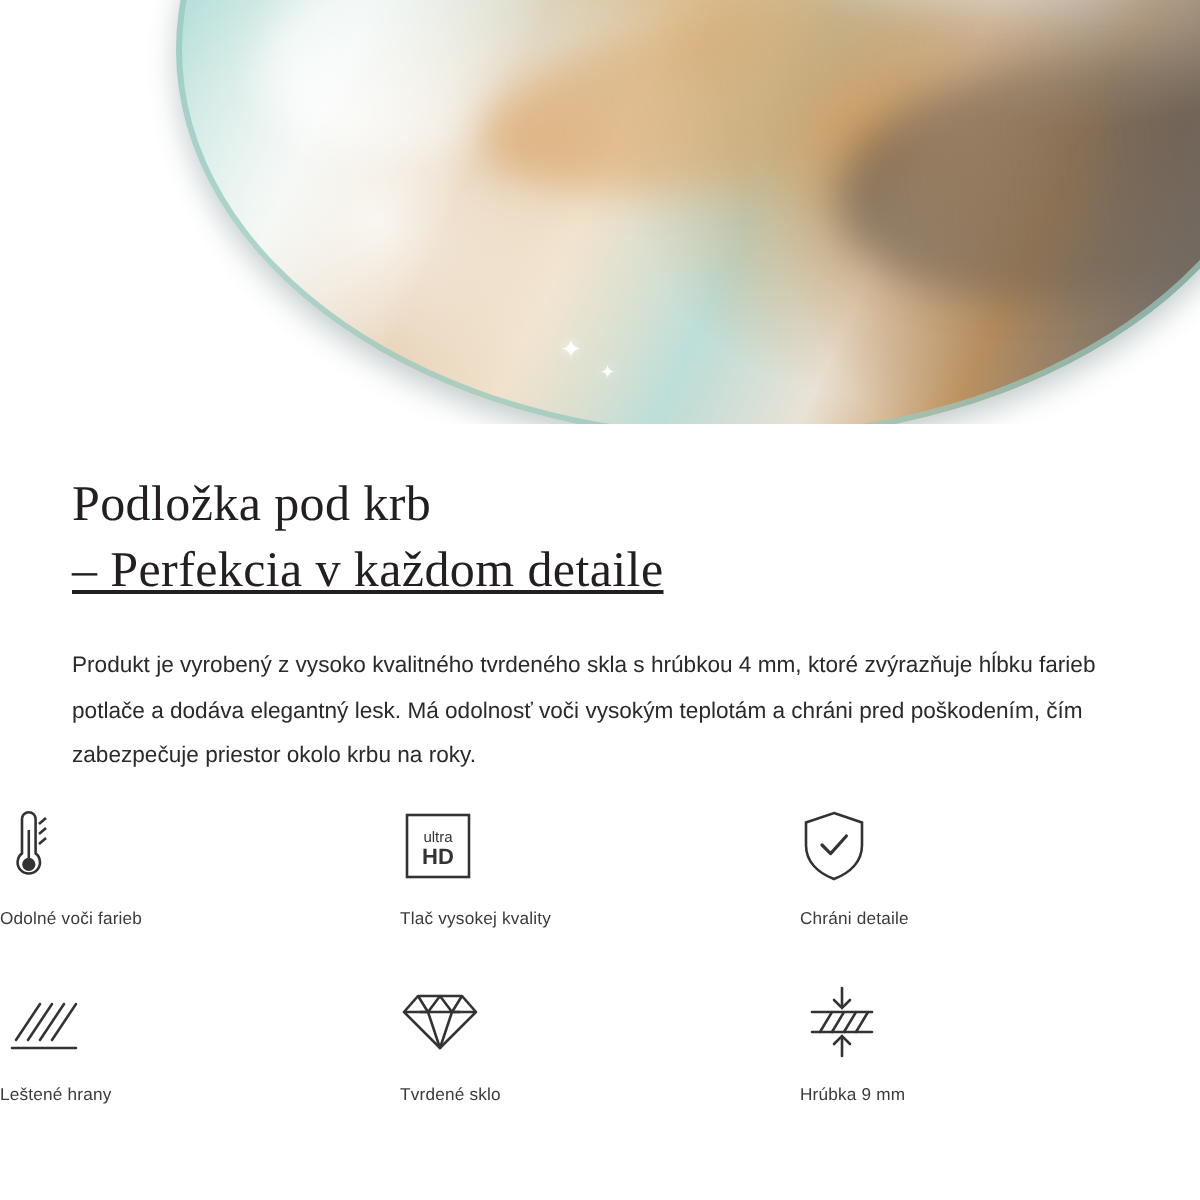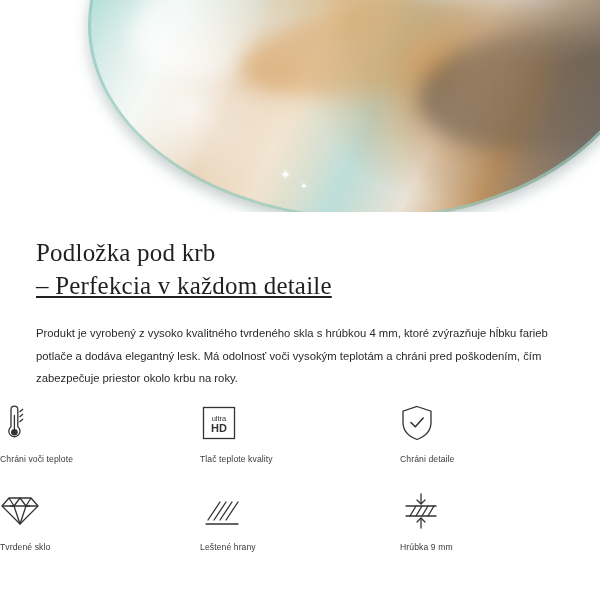--- a/index.html
+++ b/index.html
@@ -179,73 +179,73 @@
           <g fill="none" stroke="#333" stroke-width="1.3">
             <path d="M11 6.5a3.4 3.4 0 0 1 6.8 0v17.2a5.6 5.6 0 1 1-6.8 0z"></path>
             <line x1="14.4" y1="12" x2="14.4" y2="26"></line>
             <line x1="19.5" y1="9" x2="23" y2="6"></line>
             <line x1="19.5" y1="14" x2="23" y2="11"></line>
             <line x1="19.5" y1="19" x2="23" y2="16"></line>
           </g>
           <circle cx="14.4" cy="29.2" r="3.3" fill="#333"></circle>
         </svg>
       </span>
-      <span class="caption">Chráni voči teplote</span>
+      <span class="caption">Odolné voči farieb</span>
     </div>
 
     <div class="feature">
       <span class="glyph">
         <svg width="38" height="38" viewBox="0 0 38 38">
           <rect x="3.5" y="3.5" width="31" height="31" fill="none" stroke="#333" stroke-width="1.3"></rect>
           <text x="19" y="17" text-anchor="middle" font-family="Liberation Sans, sans-serif" font-size="7.5" fill="#333">ultra</text>
           <text x="19" y="28" text-anchor="middle" font-family="Liberation Sans, sans-serif" font-size="11" font-weight="bold" fill="#333">HD</text>
         </svg>
       </span>
-      <span class="caption">Tlač teplote kvality</span>
+      <span class="caption">Tlač vysokej kvality</span>
     </div>
 
     <div class="feature">
       <span class="glyph">
         <svg width="34" height="40" viewBox="0 0 34 40">
           <path d="M17 3.5 31 8.2v11.4c0 8.2-5.9 13.9-14 16.9-8.1-3-14-8.7-14-16.9V8.2z" fill="none" stroke="#333" stroke-width="1.3"></path>
           <path d="M11 19.5l4.3 4.3L23.2 15" fill="none" stroke="#333" stroke-width="1.6" stroke-linecap="round" stroke-linejoin="round"></path>
         </svg>
       </span>
       <span class="caption">Chráni detaile</span>
+    </div>
+
+    <div class="feature">
+      <span class="glyph">
+        <svg width="40" height="34" viewBox="0 0 40 34">
+          <g stroke="#333" stroke-width="1.3" stroke-linecap="round">
+            <line x1="8" y1="26" x2="20" y2="8"></line>
+            <line x1="14" y1="26" x2="26" y2="8"></line>
+            <line x1="20" y1="26" x2="32" y2="8"></line>
+            <line x1="26" y1="26" x2="38" y2="8"></line>
+            <line x1="6" y1="30" x2="38" y2="30"></line>
+          </g>
+        </svg>
+      </span>
+      <span class="caption">Leštené hrany</span>
     </div>
 
     <div class="feature">
       <span class="glyph">
         <svg width="40" height="34" viewBox="0 0 40 34">
           <g fill="none" stroke="#333" stroke-width="1.3" stroke-linejoin="round">
             <path d="M9 4h22l7 8-18 18L2 12z"></path>
             <path d="M2 12h36"></path>
             <path d="M9 4l5 8-4 0"></path>
             <path d="M31 4l-5 8 4 0"></path>
             <path d="M14 12l6 18 6-18"></path>
             <path d="M14 12l6-8 6 8"></path>
           </g>
         </svg>
       </span>
       <span class="caption">Tvrdené sklo</span>
-    </div>
-
-    <div class="feature">
-      <span class="glyph">
-        <svg width="40" height="34" viewBox="0 0 40 34">
-          <g stroke="#333" stroke-width="1.3" stroke-linecap="round">
-            <line x1="8" y1="26" x2="20" y2="8"></line>
-            <line x1="14" y1="26" x2="26" y2="8"></line>
-            <line x1="20" y1="26" x2="32" y2="8"></line>
-            <line x1="26" y1="26" x2="38" y2="8"></line>
-            <line x1="6" y1="30" x2="38" y2="30"></line>
-          </g>
-        </svg>
-      </span>
-      <span class="caption">Leštené hrany</span>
     </div>
 
     <div class="feature">
       <span class="glyph">
         <svg width="42" height="40" viewBox="0 0 42 40">
           <g stroke="#333" stroke-width="1.3" stroke-linecap="round" fill="none">
             <line x1="21" y1="3" x2="21" y2="12"></line>
             <path d="M17 9l4 4 4-4"></path>
             <line x1="21" y1="37" x2="21" y2="28"></line>
             <path d="M17 31l4-4 4 4"></path>

